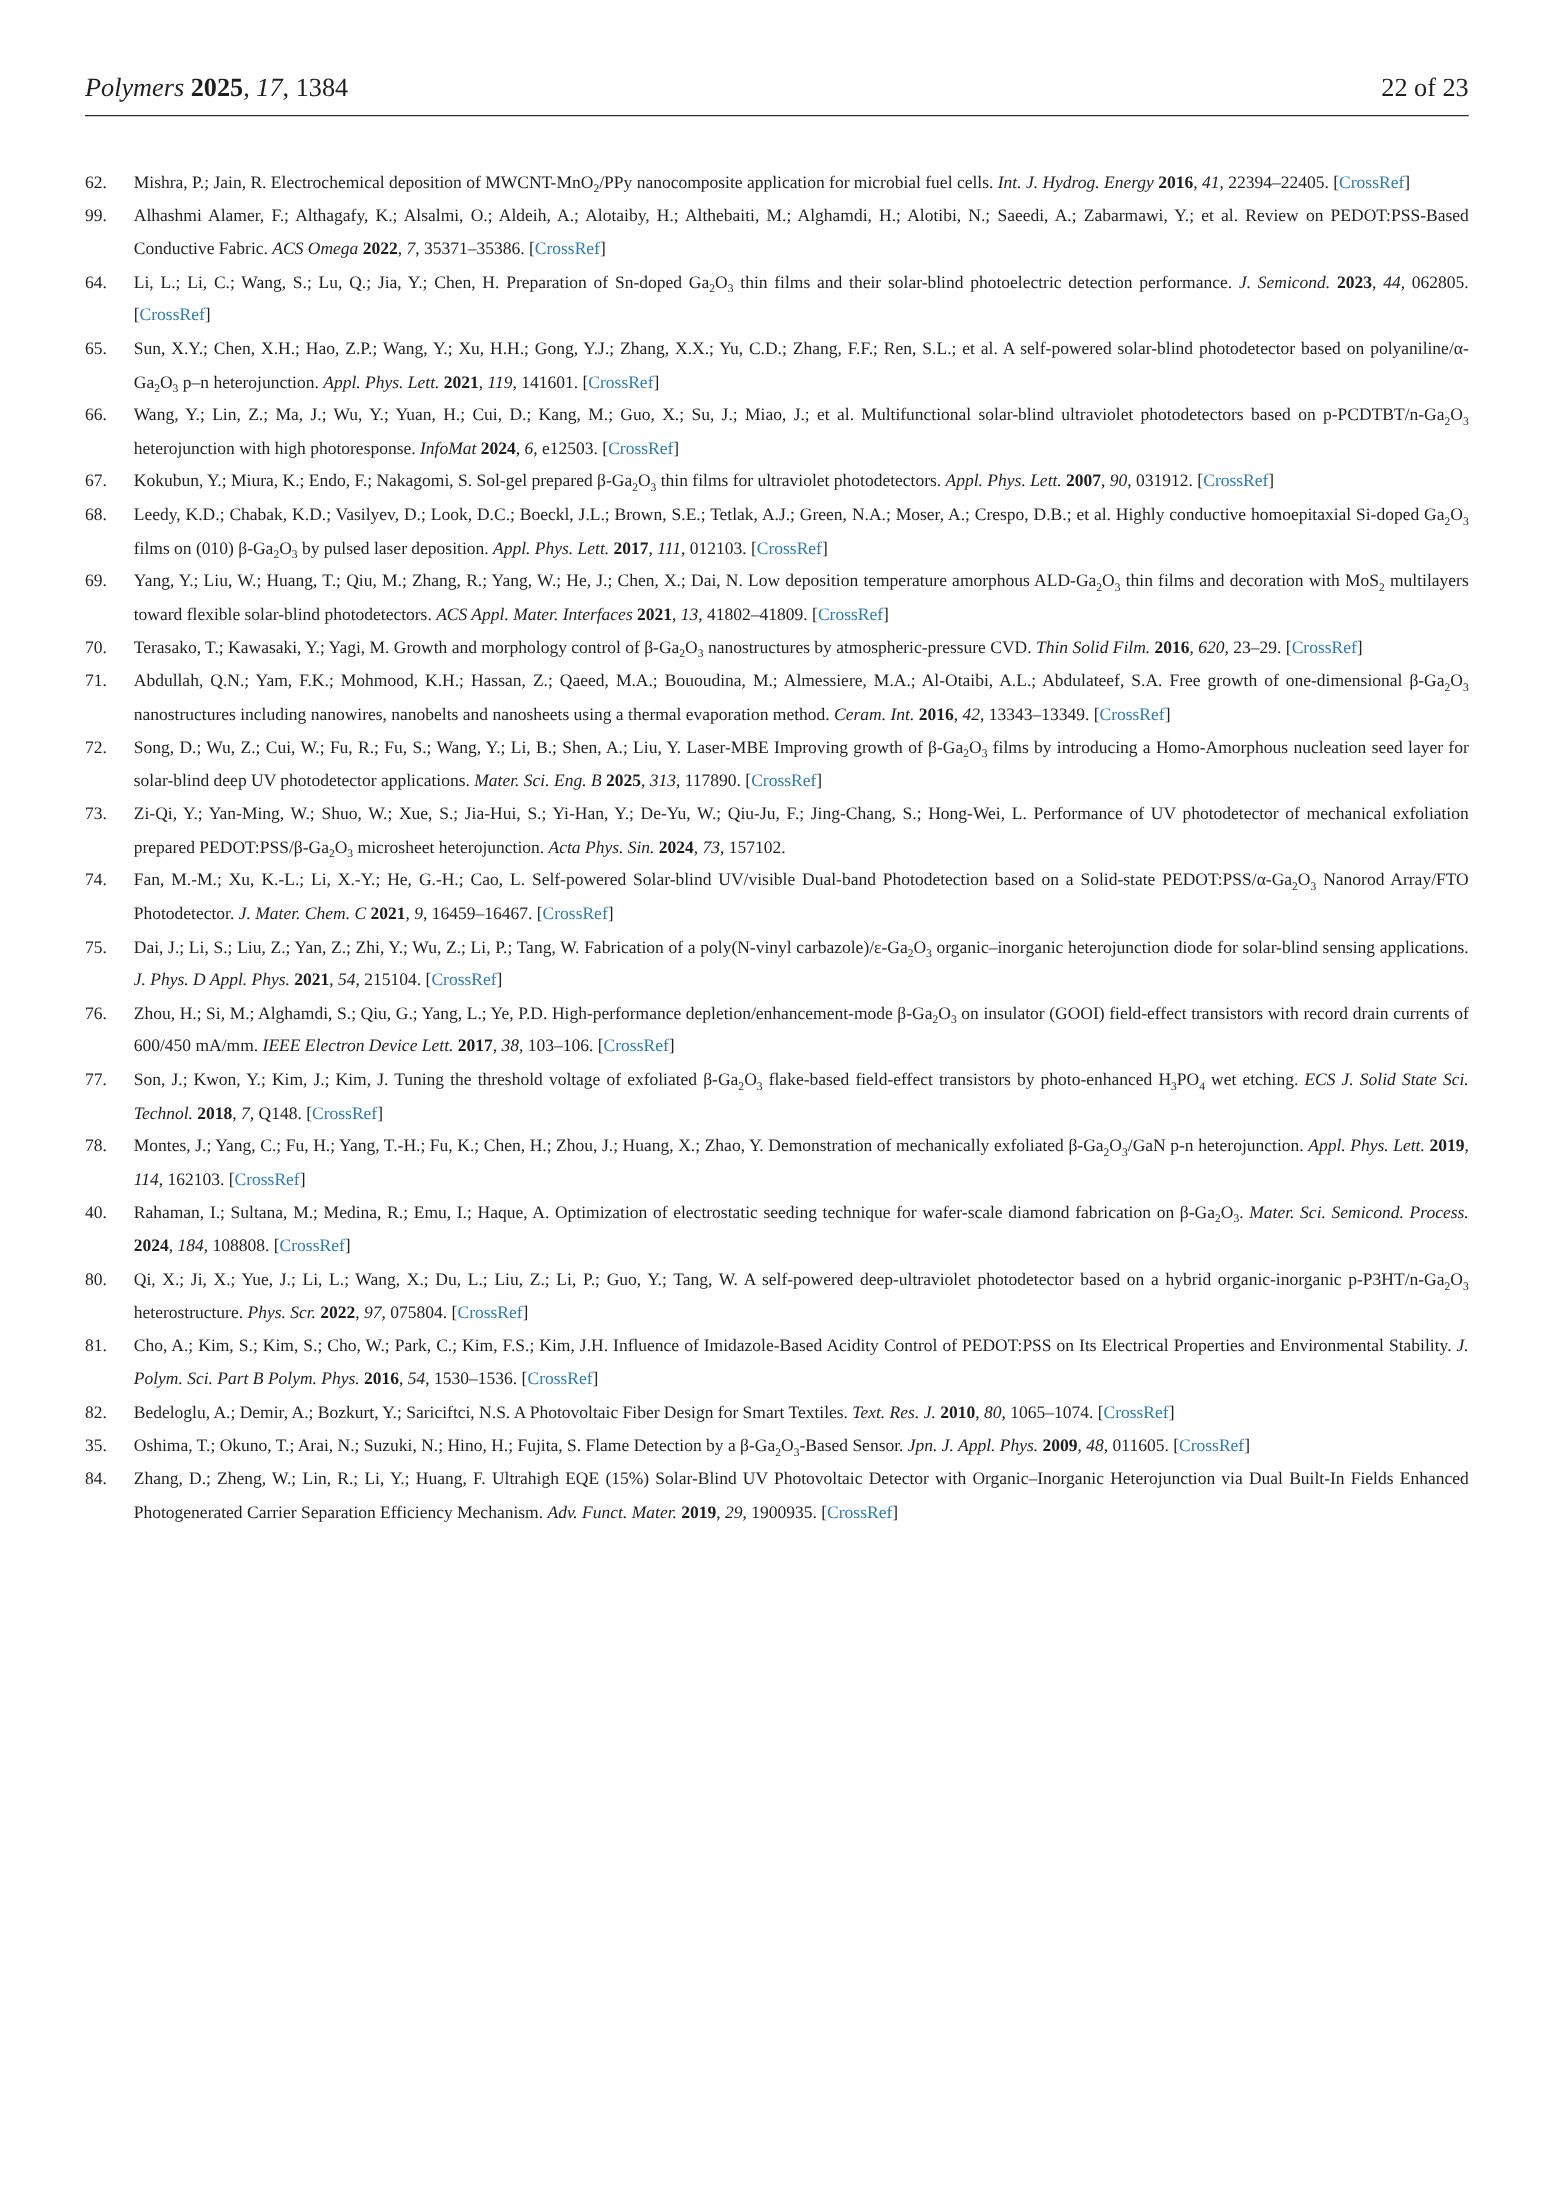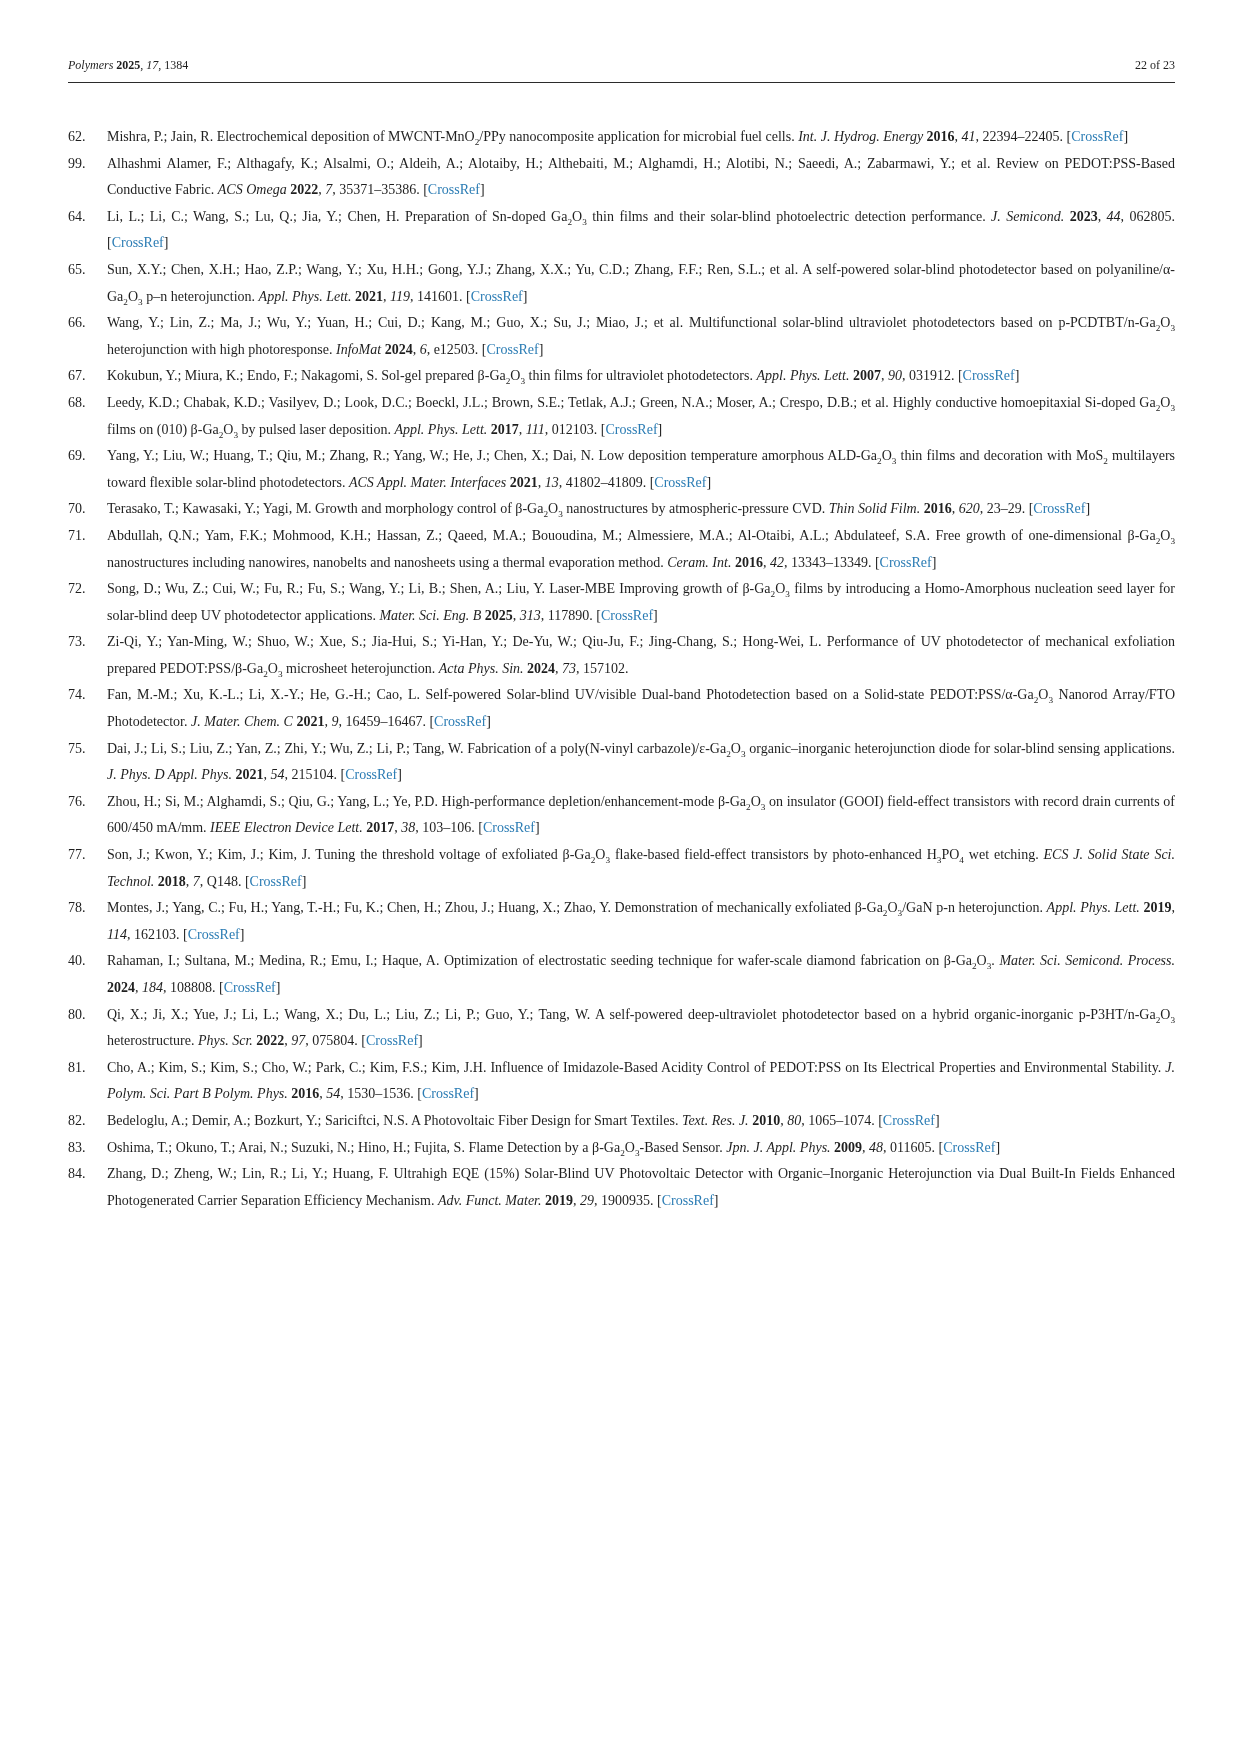--- a/index.html
+++ b/index.html
@@ -19,21 +19,21 @@
   }
   .page {
     width: 100%;
     height: 100%;
     padding: 58px 66px 0 68px;
   }
   .page-header {
     display: flex;
     justify-content: space-between;
     align-items: baseline;
-    font-size: 12px;
+    font-size: 21px;
   }
   .rule {
     margin-top: 9px;
     border-bottom: 1.5px solid var(--rule);
   }
   ol.refs {
     list-style: none;
     margin: 41px 0 16px 0;
     padding: 0;
     font-size: 14px;
@@ -154,21 +154,21 @@
       </li>
       <li class="ref">
         <span class="ref-num">81.</span>
         <span class="ref-text"><span class="seg-n">Cho, A.; Kim, S.; Kim, S.; Cho, W.; Park, C.; Kim, F.S.; Kim, J.H. Influence of Imidazole-Based Acidity Control of PEDOT:PSS on Its Electrical Properties and Environmental Stability. </span><span class="seg-i">J. Polym. Sci. Part B Polym. Phys. </span><span class="seg-b">2016</span><span class="seg-n">, </span><span class="seg-i">54</span><span class="seg-n">, 1530–1536. [</span><a class="crossref" href="#">CrossRef</a><span class="seg-n">]</span></span>
       </li>
       <li class="ref">
         <span class="ref-num">82.</span>
         <span class="ref-text"><span class="seg-n">Bedeloglu, A.; Demir, A.; Bozkurt, Y.; Sariciftci, N.S. A Photovoltaic Fiber Design for Smart Textiles. </span><span class="seg-i">Text. Res. J. </span><span class="seg-b">2010</span><span class="seg-n">, </span><span class="seg-i">80</span><span class="seg-n">, 1065–1074. [</span><a class="crossref" href="#">CrossRef</a><span class="seg-n">]</span></span>
       </li>
       <li class="ref">
-        <span class="ref-num">83.</span>
+        <span class="ref-num">35.</span>
         <span class="ref-text"><span class="seg-n">Oshima, T.; Okuno, T.; Arai, N.; Suzuki, N.; Hino, H.; Fujita, S. Flame Detection by a β-Ga</span><sub class="seg-sub">2</sub><span class="seg-n">O</span><sub class="seg-sub">3</sub><span class="seg-n">-Based Sensor. </span><span class="seg-i">Jpn. J. Appl. Phys. </span><span class="seg-b">2009</span><span class="seg-n">, </span><span class="seg-i">48</span><span class="seg-n">, 011605. [</span><a class="crossref" href="#">CrossRef</a><span class="seg-n">]</span></span>
       </li>
       <li class="ref">
         <span class="ref-num">84.</span>
         <span class="ref-text"><span class="seg-n">Zhang, D.; Zheng, W.; Lin, R.; Li, Y.; Huang, F. Ultrahigh EQE (15%) Solar-Blind UV Photovoltaic Detector with Organic–Inorganic Heterojunction via Dual Built-In Fields Enhanced Photogenerated Carrier Separation Efficiency Mechanism. </span><span class="seg-i">Adv. Funct. Mater. </span><span class="seg-b">2019</span><span class="seg-n">, </span><span class="seg-i">29</span><span class="seg-n">, 1900935. [</span><a class="crossref" href="#">CrossRef</a><span class="seg-n">]</span></span>
       </li>
     </ol>
 </div>
 
 </body></html>

